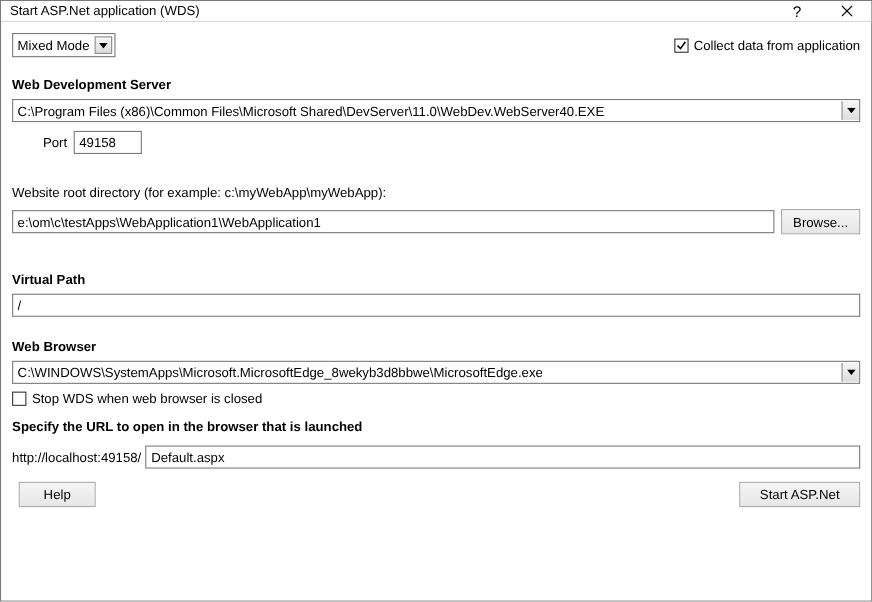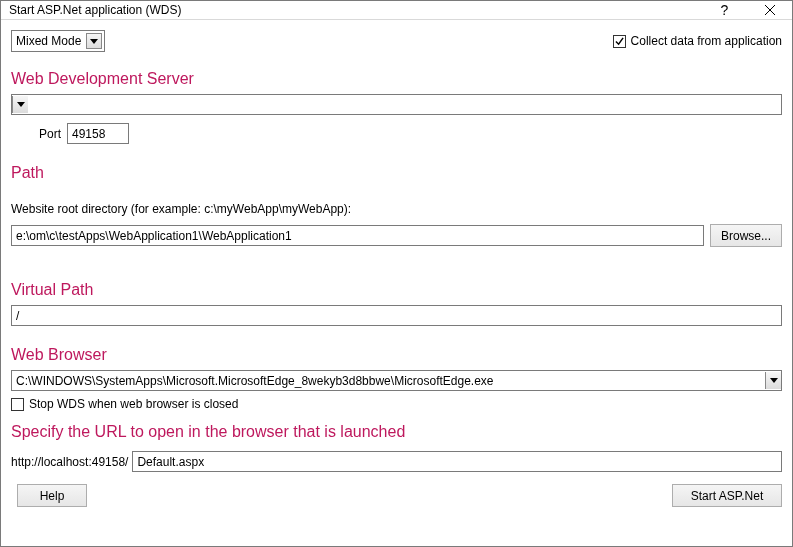--- a/index.html
+++ b/index.html
@@ -72,23 +72,23 @@
   .checkbox .box {
     width: 13px; height: 13px;
     border: 1px solid #333;
     background: #fff;
     margin-right: 5px;
     display: flex; align-items: center; justify-content: center;
   }
   .checkbox .box svg { width: 9px; height: 9px; display:none; }
   .checkbox.checked .box svg { display: block; }
   .section-heading {
-    color: #be185d;
-    font-weight: normal;
-    font-size: 16px;
+    color: #000000;
+    font-weight: bold;
+    font-size: 12px;
     margin: 6px 0 6px 0;
   }
   .combo-full {
     display: flex; align-items: center;
     border: 1px solid #7a7a7a;
     height: 21px;
     background: #fff;
     width: 100%;
   }
   .combo-full .text {
@@ -178,35 +178,35 @@
           <svg viewBox="0 0 10 10">
               <polyline points="1,5 4,8 9,1" style="fill:none;stroke:#000;stroke-width:1.6"></polyline>
             </svg>
         </span>
         <span>Collect data from application</span>
       </label>
     </div>
 
     <div class="section-heading">Web Development Server</div>
     <div class="combo-full">
+      <div class="text">C:\Program Files (x86)\Common Files\Microsoft Shared\DevServer\11.0\WebDev.WebServer40.EXE</div>
       <div class="btn">
         <svg viewBox="0 0 8 5">
             <polygon class="chev" points="0,0 8,0 4,5"></polygon>
           </svg>
       </div>
     </div>
 
     <div class="port-row">
       <span class="lbl">Port</span>
       <input class="text-input" type="text" value="49158" style="">
     </div>
 
     <div class="gap-med"></div>
 
-    <div class="section-heading">Path</div>
     <div class="gap-med"></div>
     <span class="plain-label">Website root directory (for example: c:\myWebApp\myWebApp):</span>
     <div class="path-row">
       <input class="text-input" type="text" value="e:\om\c\testApps\WebApplication1\WebApplication1" style="">
       <button class="btn-std">Browse...</button>
     </div>
 
     <div class="gap-big"></div>
 
     <div class="section-heading">Virtual Path</div>

